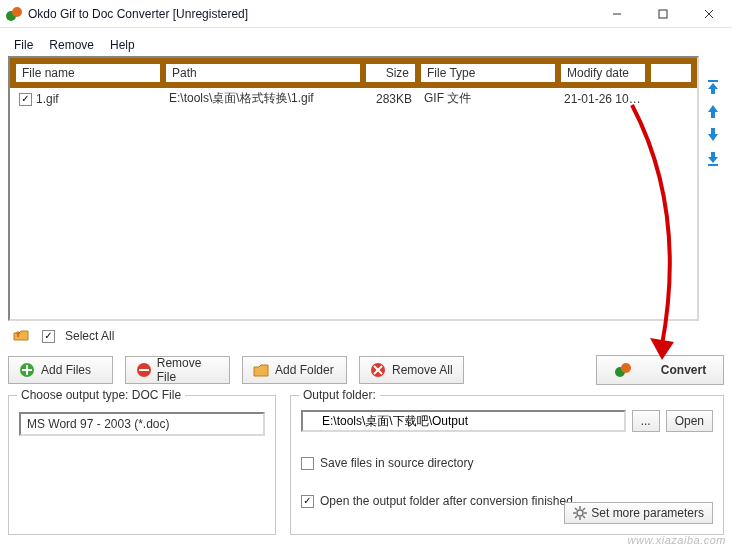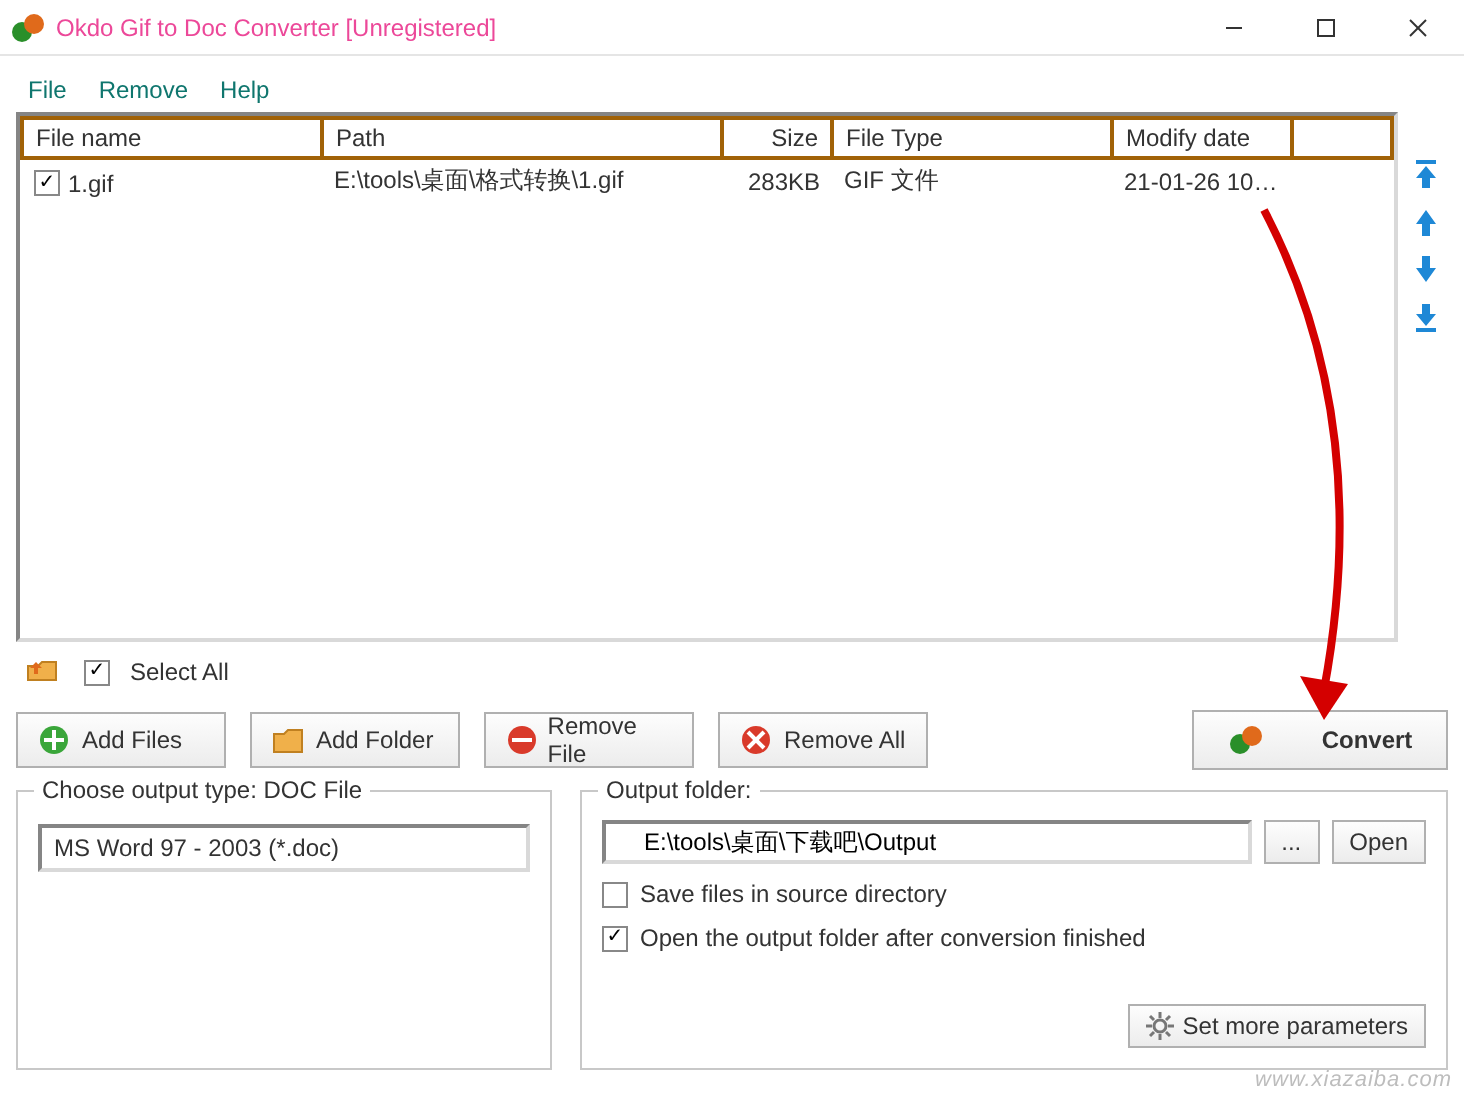--- a/index.html
+++ b/index.html
@@ -2,36 +2,36 @@
 <html><head>
 <meta charset="utf-8">
 <style>
   * { box-sizing: border-box; font-family: "Microsoft YaHei", "Segoe UI", Tahoma, sans-serif; }
   html, body { margin:0; padding:0; }
   body { width:732px; height:550px; background:#fff; font-size:12px; color:#333; overflow:hidden; position:relative; }
 
   
   .titlebar { height:28px; display:flex; align-items:center; padding:0 0 0 6px; border-bottom:1px solid #e5e5e5; }
   .app-icon { width:16px; height:16px; margin-right:6px; display:inline-flex; }
-  .title-text { color:#ec4899; font-size:12px; }
+  .title-text { color:#0f172a; font-size:12px; }
   .win-controls { margin-left:auto; display:flex; }
   .win-btn { width:46px; height:28px; display:flex; align-items:center; justify-content:center; color:#666; }
 
   
   .menubar { height:22px; display:flex; align-items:stretch; padding:0 6px; }
-  .menu-item { padding:0 8px; display:flex; align-items:center; color:#0f766e;margin-top:12px; }
+  .menu-item { padding:0 8px; display:flex; align-items:center; color:#0f172a;margin-top:12px; }
 
   
   .content { padding:6px 8px 8px 8px; }
 
   
   .file-area { display:flex; gap:3px; }
   .file-table-wrap { flex:1; border:2px inset #d9d9d9; background:#fff; height:265px; overflow:hidden; }
   table.filelist { width:100%; border-collapse:collapse; table-layout:fixed; }
-  table.filelist th { background:#fff; border:2px solid #a16207; font-weight:normal; text-align:left; padding:2px 6px; font-size:12px; color:#333; height:20px; }
+  table.filelist th { background:#fff; border:6px solid #a16207; font-weight:normal; text-align:left; padding:2px 6px; font-size:12px; color:#333; height:20px; }
   table.filelist td { padding:2px 6px; font-size:12px; color:#333; height:20px; white-space:nowrap; overflow:hidden; text-overflow:ellipsis; }
   .col-name { width:150px; }
   .col-path { width:200px; }
   .col-size { width:55px; text-align:right; }
   table.filelist th.col-size, table.filelist td.col-size { text-align:right; }
   .col-type { width:140px; }
   .col-date { width:90px; }
   .col-pad { width:auto; }
   .row-check { display:inline-flex; align-items:center; gap:4px; }
   .chk { width:13px; height:13px; border:1px solid #888; display:inline-flex; align-items:center; justify-content:center; font-size:10px; line-height:1; color:#000; }
@@ -52,21 +52,21 @@
   
   .lower { display:flex; gap:14px; padding:10px 0 0 0; }
   .group { border:1px solid #c8c8c8; padding:8px 10px 12px 10px; position:relative; }
   .group-title { position:absolute; top:-8px; left:8px; background:#fff; padding:0 4px; font-size:12px; color:#333;text-align:right; }
   .left-group { width:268px; height:140px; }
   .right-group { flex:1; height:140px; }
   .select-box { border:2px inset #d9d9d9; padding:3px 6px; background:#fff; margin-top:8px; font-size:12px; }
   .out-folder-row { display:flex; gap:6px; align-items:center; margin-top:6px; }
   .text-input { flex:1; border:2px inset #d9d9d9; padding:3px 19px; background:#fff; font-size:12px; font-family:inherit; height:22px; }
   .small-btn { height:22px; padding:0 8px; border:1px solid #b0b0b0; background:linear-gradient(#fdfdfd,#ececec); cursor:pointer; font-size:12px; display:inline-flex; align-items:center; }
-  .opt-row { display:flex; align-items:center; gap:6px; margin-top:8px; font-size:12px; }
+  .opt-row { display:flex; align-items:center; gap:6px; margin-top:24px; font-size:12px; }
   .set-params { position:absolute; right:10px; bottom:10px; }
 
   
   .annot-arrow { position:absolute; left:612px; top:100px; pointer-events:none; }
 
   
   .watermark { position:absolute; right:6px; bottom:4px; font-size:11px; color:#bdbdbd; font-style:italic; letter-spacing:0.5px; }
 
   svg { display:block; }
 </style>
@@ -179,31 +179,31 @@
   <div class="action-row">
     <div class="btn wide">
       <svg width="16" height="16">
           <circle cx="8" cy="8" r="7" fill="#3aa63a"></circle>
           <rect x="7" y="3" width="2" height="10" fill="#fff"></rect>
           <rect x="3" y="7" width="10" height="2" fill="#fff"></rect>
         </svg>
       <span>Add Files</span>
     </div>
     <div class="btn wide">
-      <svg width="16" height="14">
-          <polygon points="1,13 1,4 6,4 8,2 15,2 15,13" fill="#f0b04a" stroke="#c08020"></polygon>
-        </svg>
-      <span>Add Folder</span>
-    </div>
-    <div class="btn wide">
       <svg width="16" height="16">
           <circle cx="8" cy="8" r="7" fill="#d93a2a"></circle>
           <rect x="3" y="7" width="10" height="2" fill="#fff"></rect>
         </svg>
       <span>Remove File</span>
+    </div>
+    <div class="btn wide">
+      <svg width="16" height="14">
+          <polygon points="1,13 1,4 6,4 8,2 15,2 15,13" fill="#f0b04a" stroke="#c08020"></polygon>
+        </svg>
+      <span>Add Folder</span>
     </div>
     <div class="btn wide">
       <svg width="16" height="16">
           <circle cx="8" cy="8" r="7" fill="#d93a2a"></circle>
           <line x1="4" y1="4" x2="12" y2="12" stroke="#fff" stroke-width="2"></line>
           <line x1="12" y1="4" x2="4" y2="12" stroke="#fff" stroke-width="2"></line>
         </svg>
       <span>Remove All</span>
     </div>
     <div class="btn convert">

